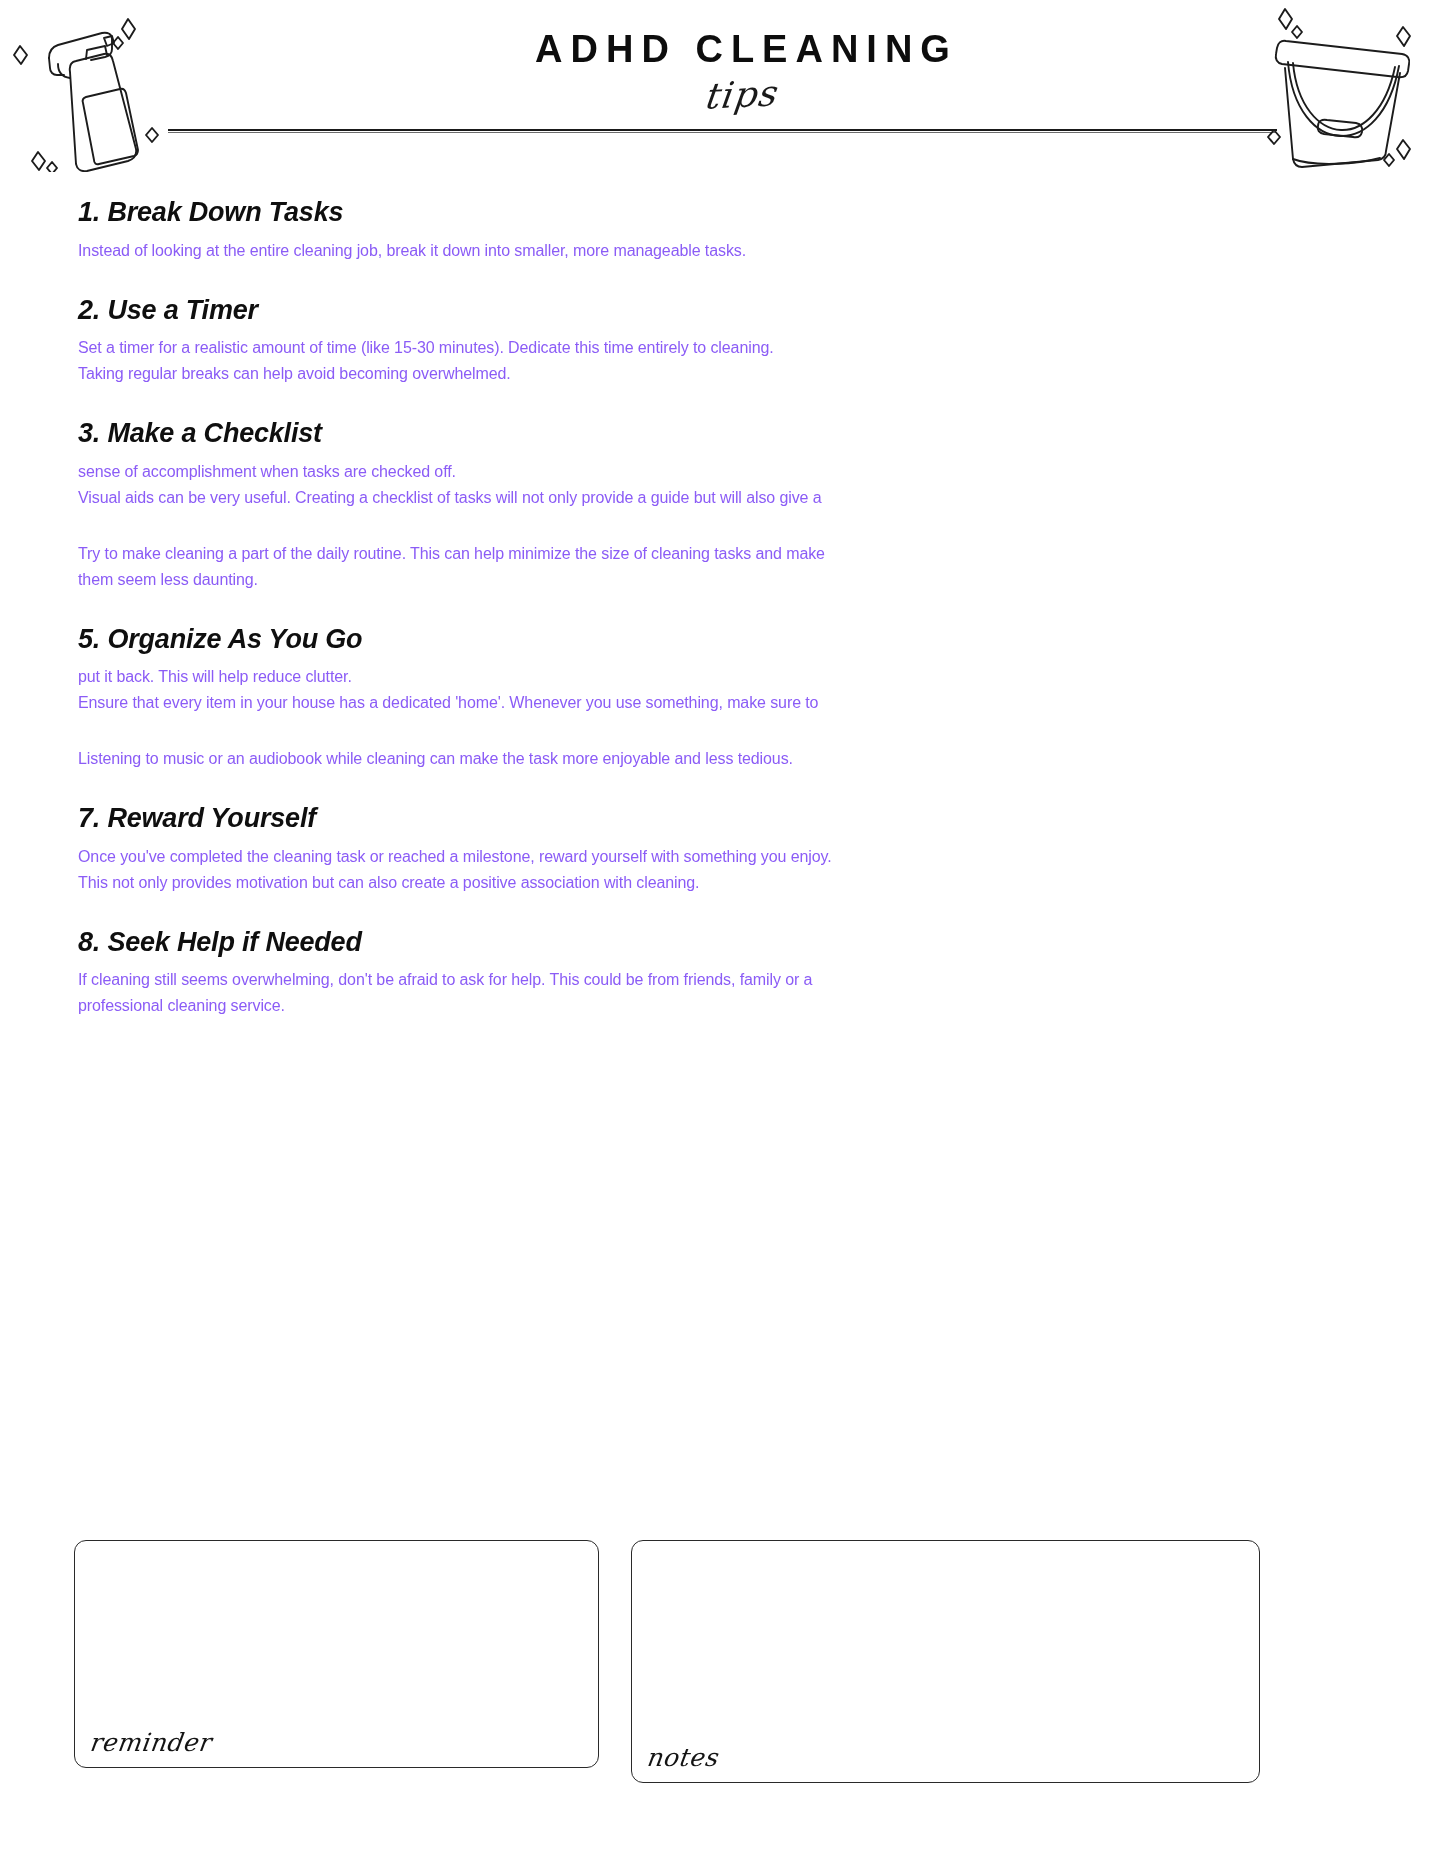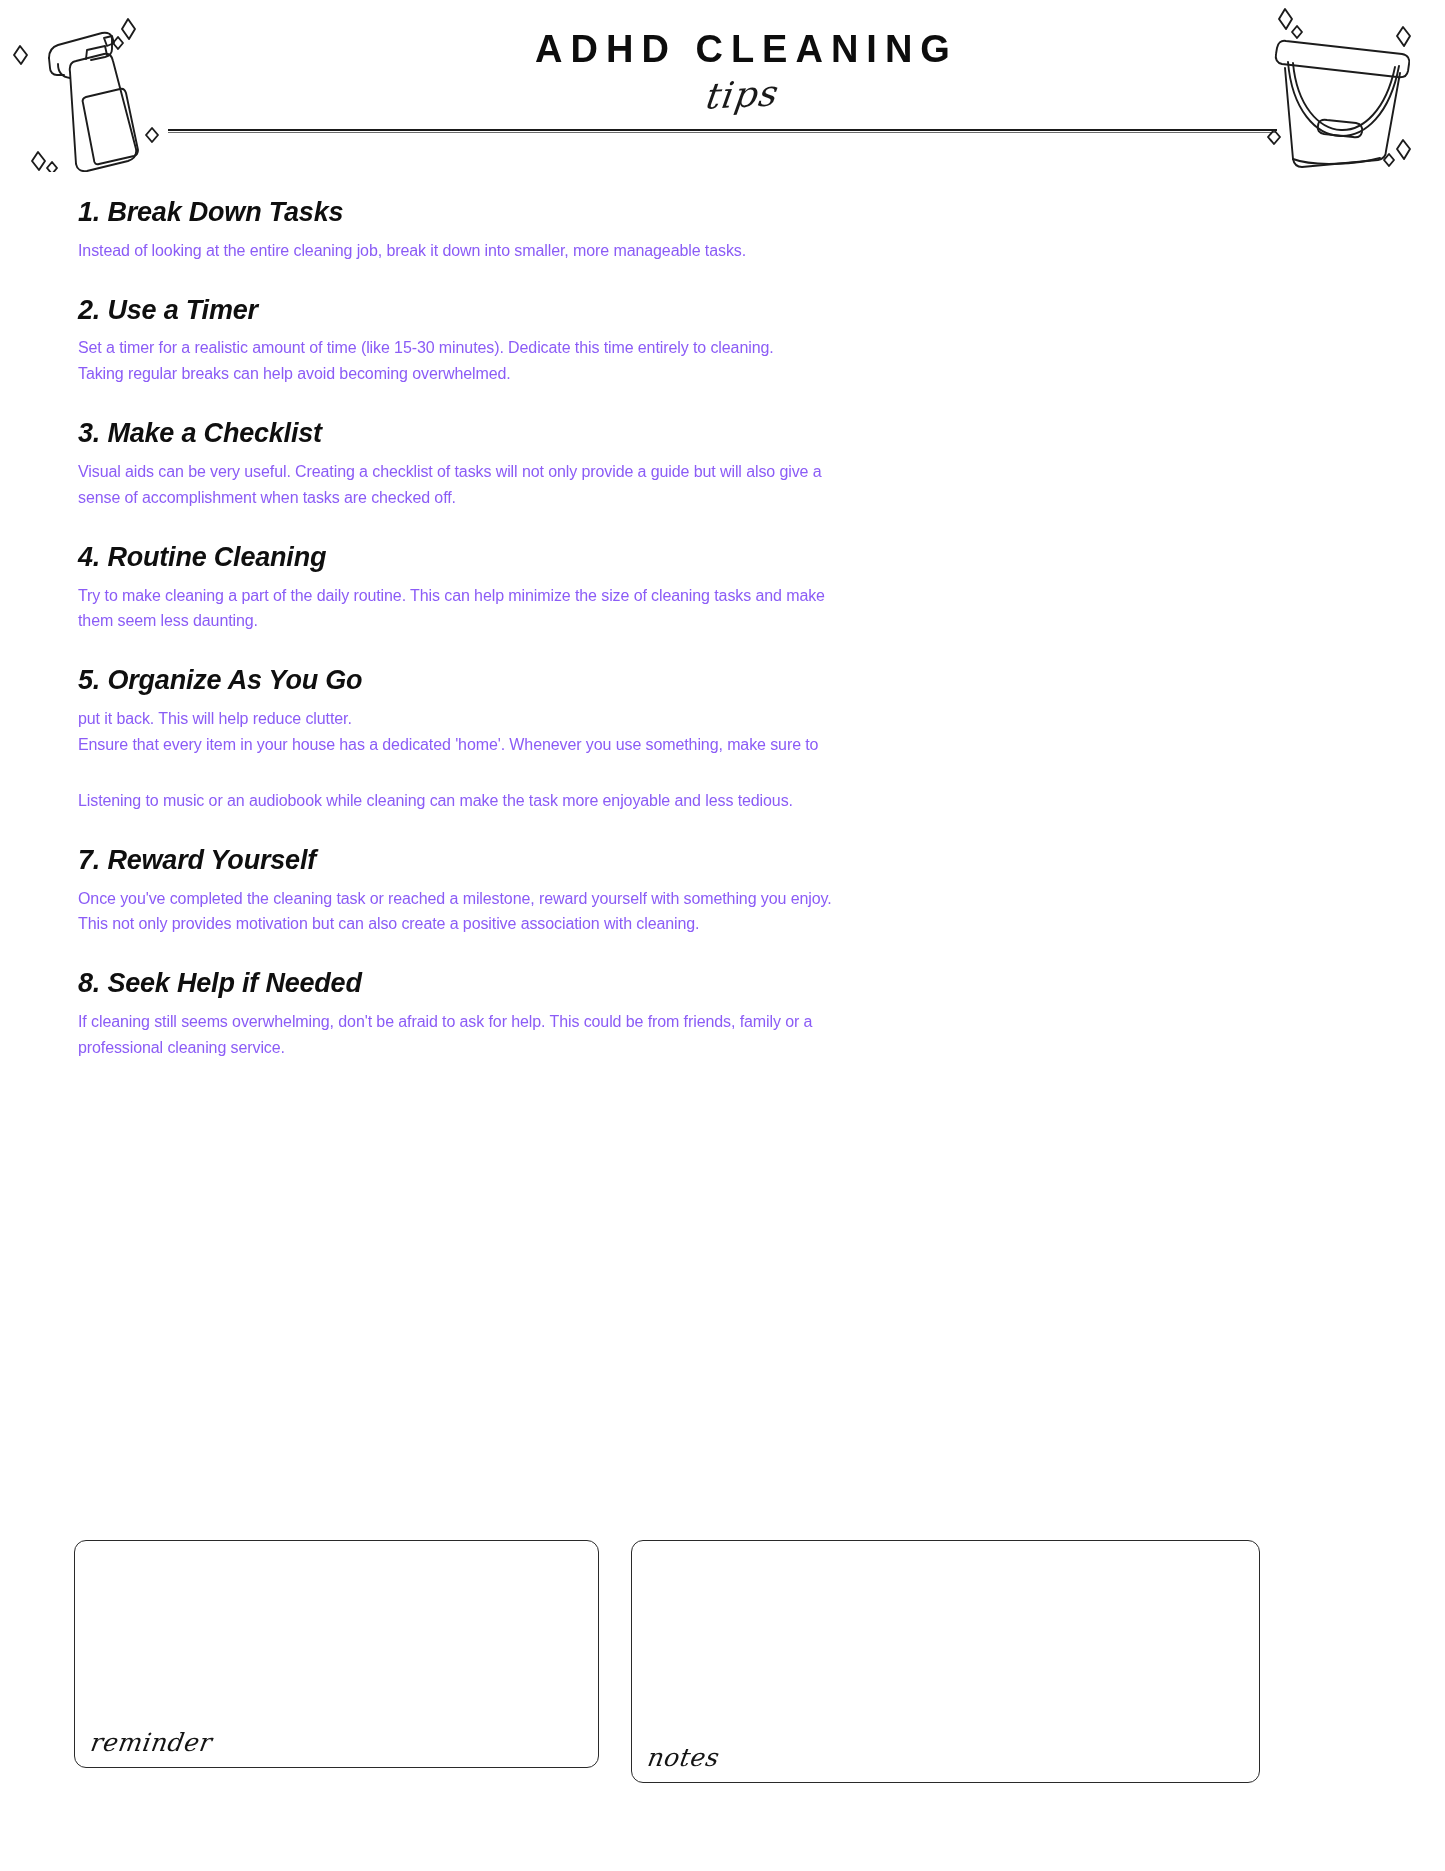--- a/index.html
+++ b/index.html
@@ -232,27 +232,26 @@
     <h2 class="tip-title">2. Use a Timer</h2>
     <p class="tip-body">
       <span class="line">Set a timer for a realistic amount of time (like 15-30 minutes). Dedicate this time entirely to cleaning.</span>
       <span class="line">Taking regular breaks can help avoid becoming overwhelmed.</span>
     </p>
   </div>
 
   <div class="tip">
     <h2 class="tip-title">3. Make a Checklist</h2>
     <p class="tip-body">
+      <span class="line">sense of accomplishment when tasks are checked off.</span>
       <span class="line">Visual aids can be very useful. Creating a checklist of tasks will not only provide a guide but will also give a</span>
-      <span class="line">sense of accomplishment when tasks are checked off.</span>
-    </p>
-  </div>
-
-  <div class="tip">
-    <h2 class="tip-title">4. Routine Cleaning</h2>
+    </p>
+  </div>
+
+  <div class="tip">
     <p class="tip-body">
       <span class="line">Try to make cleaning a part of the daily routine. This can help minimize the size of cleaning tasks and make</span>
       <span class="line">them seem less daunting.</span>
     </p>
   </div>
 
   <div class="tip">
     <h2 class="tip-title">5. Organize As You Go</h2>
     <p class="tip-body">
       <span class="line">put it back. This will help reduce clutter.</span>

